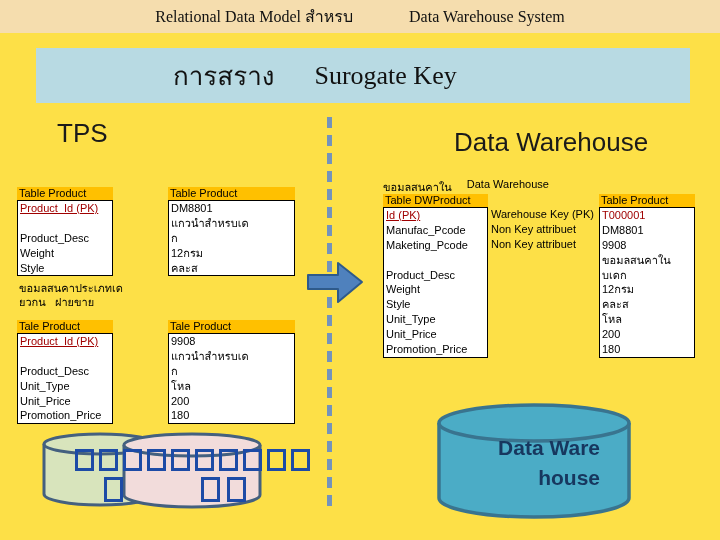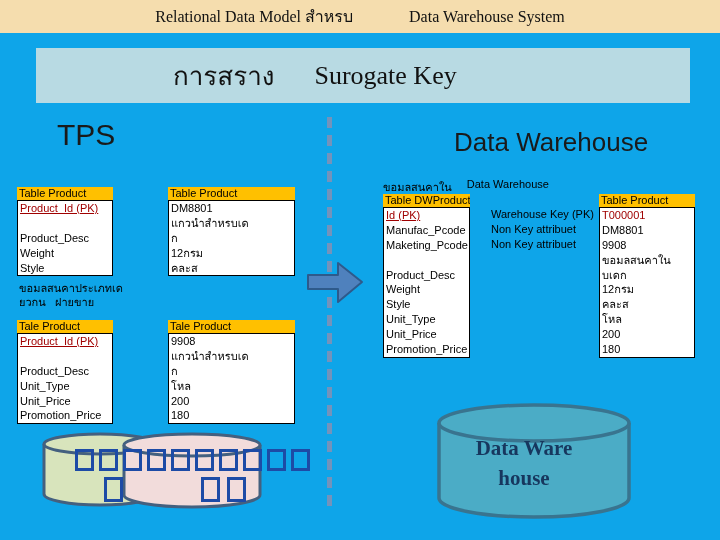--- a/index.html
+++ b/index.html
@@ -1,68 +1,68 @@
 <!DOCTYPE html>
 <html><head>
 <meta charset="utf-8">
 <style>
   html,body{margin:0;padding:0;background:#888;}
   .slide{
-    position:relative;width:720px;height:540px;background:#0ea5e9;
+    position:relative;width:720px;height:540px;background:#fde047;
     font-family:"Liberation Sans",sans-serif;overflow:hidden;
   }
   
   .banner-top{
     position:absolute;left:0;top:0;width:720px;height:33px;
     background:var(--c-banner);display:flex;justify-content:center;align-items:center;gap:56px;
     font-family:"Liberation Serif",serif;font-size:16px;color:#111;
   }
   .title-band{
     position:absolute;left:36px;top:48px;width:654px;height:55px;
     background:var(--c-titleband);display:flex;align-items:center;gap:40px;
     padding-left:137px;box-sizing:border-box;
     font-family:"Liberation Serif",serif;font-size:26px;color:#111;
   }
   
-  .h-tps{position:absolute;left:57px;top:118px;font-size:30px;color:#1a1a1a;}
+  .h-tps{position:absolute;left:57px;top:118px;font-size:26px;color:#1a1a1a;}
   .h-dw{position:absolute;left:454px;top:127px;font-size:26px;color:#1a1a1a;}
   
   .tbl{position:absolute;font-size:11px;line-height:14.9px;color:#000;}
   .tbl-header{
     background:var(--c-header);padding:0 2px;height:13px;line-height:13px;
     white-space:nowrap;overflow:hidden;
   }
   .tbl-body{background:#fff;border:1px solid #000;}
   .tbl-row{padding:0 2px;white-space:nowrap;overflow:hidden;height:14.9px;}
   .tbl-row.pk{color:var(--c-pk);text-decoration:underline;}
   .tbl-row.red{color:var(--c-pk);}
   .t-tps1{left:17px;top:187px;width:96px;}
   .t-mid1{left:168px;top:187px;width:127px;}
   .t-tps2{left:17px;top:320px;width:96px;}
   .t-mid2{left:168px;top:320px;width:127px;}
-  .t-dw{left:383px;top:194px;width:87px;}
+  .t-dw{left:383px;top:194px;width:105px;}
   .t-dwdata{left:599px;top:194px;width:96px;}
   
   .note-left{position:absolute;left:19px;top:282px;font-size:11px;line-height:13.5px;color:#000;white-space:pre;}
   .dw-note{position:absolute;left:383px;top:178px;font-size:11px;color:#000;display:flex;gap:15px;white-space:nowrap;}
   .dw-annot{position:absolute;left:491px;top:207px;font-size:11px;line-height:14.9px;color:#000;white-space:nowrap;}
   
   .dash-line{
     position:absolute;left:327px;top:117px;width:5px;height:394px;
     background:repeating-linear-gradient(to bottom,var(--c-dash) 0 11px,transparent 11px 18px);
   }
   .arrow{position:absolute;left:307px;top:260px;z-index:5;}
   
   .cyl{position:absolute;}
   .cyl-green{left:41px;top:431px;}
   .cyl-pink{left:121px;top:431px;z-index:2;}
   .cyl-big{left:436px;top:402px;}
   .bigcyl-label{
-    position:absolute;left:464px;top:433px;width:120px;text-align:center;z-index:3;
-    font-size:21px;font-weight:bold;color:var(--c-bigcyltext);line-height:1.45;font-family:Liberation Serif, serif;
+    position:absolute;left:480px;top:433px;width:120px;text-align:right;z-index:3;
+    font-size:21px;font-weight:bold;color:var(--c-bigcyltext);line-height:1.45;
   }
   
   .ph{position:absolute;z-index:4;display:flex;}
   .ph-row1{left:75px;top:449px;gap:5px;}
   .ph-row2{left:104px;top:477px;}
   .ph-row3{left:201px;top:477px;gap:7px;}
   .ph-box{width:13px;height:16px;border:3px solid var(--c-box);background:transparent;}
   .ph-row2 .ph-box,.ph-row3 .ph-box{height:19px;}
 </style>
 </head>

